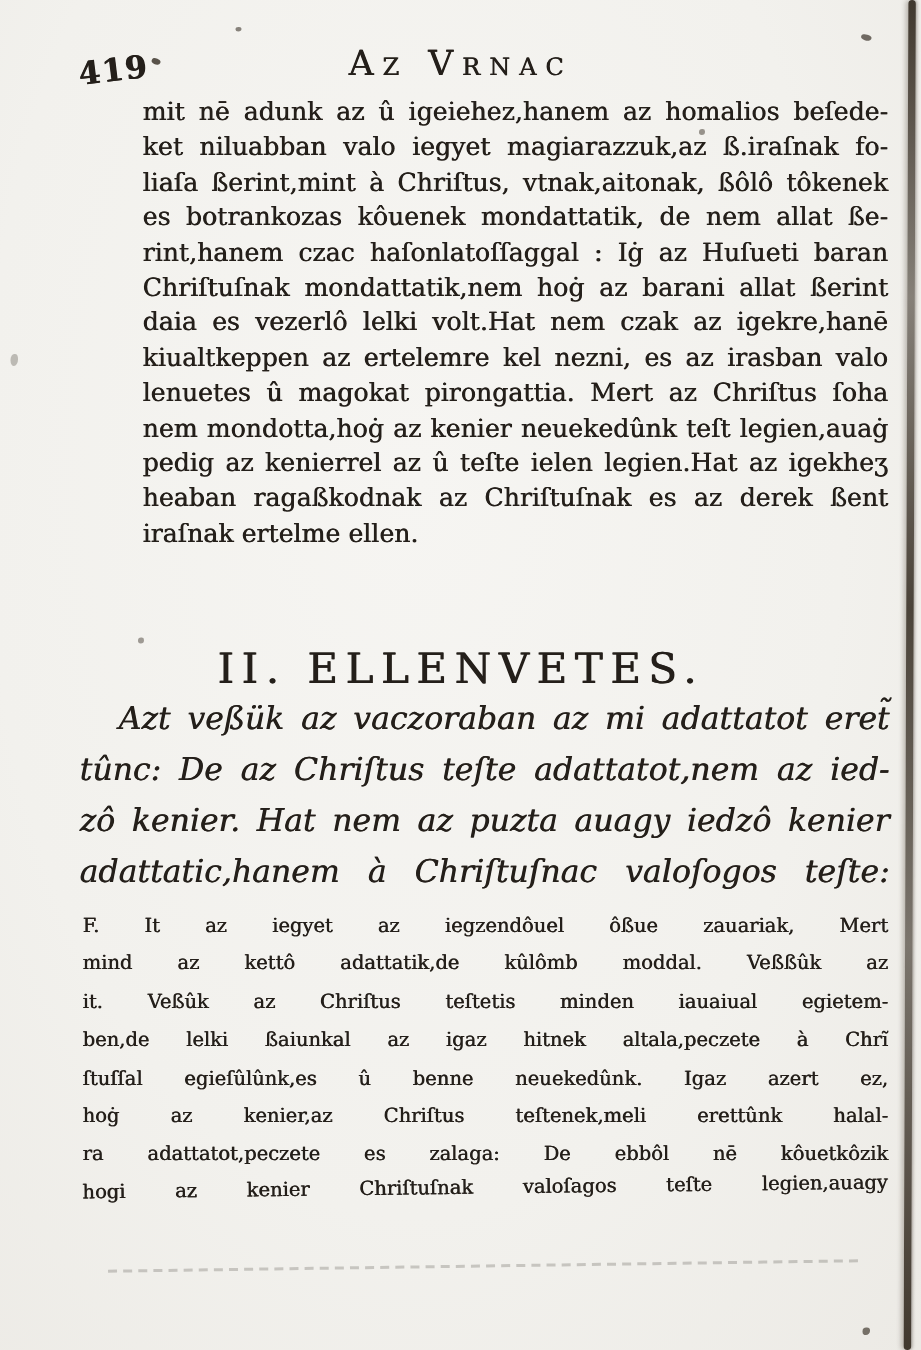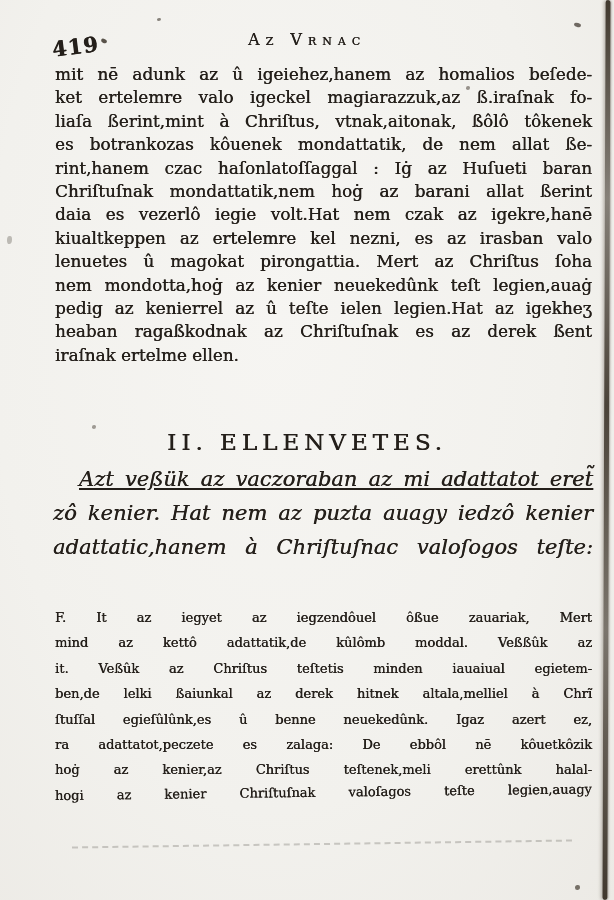--- a/index.html
+++ b/index.html
@@ -28,57 +28,57 @@
     font-weight: bold;
     letter-spacing: 1px;
     transform: rotate(-7deg);
     text-shadow: 0.4px 0 0 currentColor;
   }
   .running-title {
     position: absolute;
     left: 0; top: 30px; width: 614px;
     text-align: center;
     font-variant: small-caps;
-    font-size: 16px;
+    font-size: 23px;
     letter-spacing: 6px;
     text-shadow: 0.4px 0 0 currentColor;
   }
   
   .para { position: absolute; }
   .para .line {
     text-align: justify;
     text-align-last: justify;
     text-justify: inter-word;
     white-space: normal;
     overflow: visible;
     text-shadow: 0.35px 0 0 currentColor;
   }
   .body1 {
     left: 55px; top: 63px; width: 537px;
     font-size: 16.8px;
   }
-  .body1 .line { height: 23.4px; line-height: 23.4px; }
+  .body1 .line { height: 23.4px; line-height: 23.4px; margin-left: 40px; }
   .body1 .line:last-child { text-align-last: left; }
 
   .heading {
     position: absolute;
     left: 0; top: 429px; width: 614px;
     text-align: center;
-    font-size: 23px;
+    font-size: 28px;
     letter-spacing: 5px;
     text-shadow: 0.5px 0 0 currentColor;
   }
 
   .objection {
     left: 53px; top: 462px; width: 540px;
     font-size: 21px;
     font-style: italic;
   }
   .objection .line { height: 34px; line-height: 34px; }
-  .objection .line:first-child { text-indent: 26px; text-decoration: underline; }
+  .objection .line:first-child { text-indent: 26px; }
 
   .answer {
     left: 55px; top: 605px; width: 537px;
     font-size: 13px;
   }
   .answer .line { height: 25.4px; line-height: 25.4px; }
   .answer .line:last-child {
     transform: rotate(-0.7deg);
     transform-origin: 0 100%;
   }
@@ -120,50 +120,51 @@
 <body>
 
 <div class="page">
 
   <span class="pagenum">419</span>
 
   <div class="running-title">Az Vrnac</div>
 
   <div class="para body1">
       <div class="line">mit nē adunk az û igeiehez,hanem az homalios beſede-</div>
-      <div class="line">ket ertelemre valo igeckel magiarazzuk,az ß.iraſnak fo-</div>
+      <div class="line">ket niluabban valo iegyet magiarazzuk,az ß.iraſnak fo-</div>
       <div class="line">liaſa ßerint,mint à Chriſtus, vtnak,aitonak, ßôlô tôkenek</div>
       <div class="line">es botrankozas kôuenek mondattatik, de nem allat ße-</div>
       <div class="line">rint,hanem czac haſonlatoſſaggal : Iġ az Huſueti baran</div>
       <div class="line">Chriſtuſnak mondattatik,nem hoġ az barani allat ßerint</div>
-      <div class="line">daia es vezerlô iegie volt.Hat nem czak az igekre,hanē</div>
+      <div class="line">daia es vezerlô lelki volt.Hat nem czak az igekre,hanē</div>
       <div class="line">kiualtkeppen az ertelemre kel nezni, es az irasban valo</div>
       <div class="line">lenuetes û magokat pirongattia. Mert az Chriſtus ſoha</div>
       <div class="line">nem mondotta,hoġ az kenier neuekedûnk teſt legien,auaġ</div>
       <div class="line">pedig az kenierrel az û teſte ielen legien.Hat az igekheʒ</div>
       <div class="line">heaban ragaßkodnak az Chriſtuſnak es az derek ßent</div>
       <div class="line">iraſnak ertelme ellen.</div>
     </div>
 
   <div class="heading">II. ELLENVETES.</div>
 
   <div class="para objection">
       <div class="line">Azt veßük az vaczoraban az mi adattatot eret̃</div>
+      <div class="line">tûnc: De az Chriſtus teſte adattatot,nem az ied-</div>
       <div class="line">zô kenier. Hat nem az puzta auagy iedzô kenier</div>
       <div class="line">adattatic,hanem à Chriſtuſnac valoſogos teſte:</div>
     </div>
 
   <div class="para answer">
       <div class="line">F.  It az iegyet az iegzendôuel ôßue zauariak,  Mert</div>
       <div class="line">mind az kettô adattatik,de kûlômb moddal. Veßßûk az</div>
       <div class="line">it. Veßûk az  Chriſtus teſtetis minden iauaiual egietem-</div>
-      <div class="line">ben,de lelki ßaiunkal az derek hitnek altala,melliel à Chrĩ</div>
+      <div class="line">ben,de lelki ßaiunkal az igaz hitnek altala,peczete à Chrĩ</div>
       <div class="line">ſtuſſal egieſûlûnk,es û benne neuekedûnk. Igaz azert ez,</div>
+      <div class="line">hoġ az kenier,az Chriſtus teſtenek,meli erettûnk halal-</div>
       <div class="line">ra adattatot,peczete es zalaga:  De ebbôl nē kôuetkôzik</div>
-      <div class="line">hoġ az kenier,az Chriſtus teſtenek,meli erettûnk halal-</div>
       <div class="line">hogi az kenier Chriſtuſnak valoſagos teſte legien,auagy</div>
     </div>
 
   <div class="page-edge"></div>
   <div class="bleed"></div>
 
   <div class="speck s1"></div>
   <div class="speck s2"></div>
   <div class="speck s3"></div>
   <div class="speck s4"></div>

